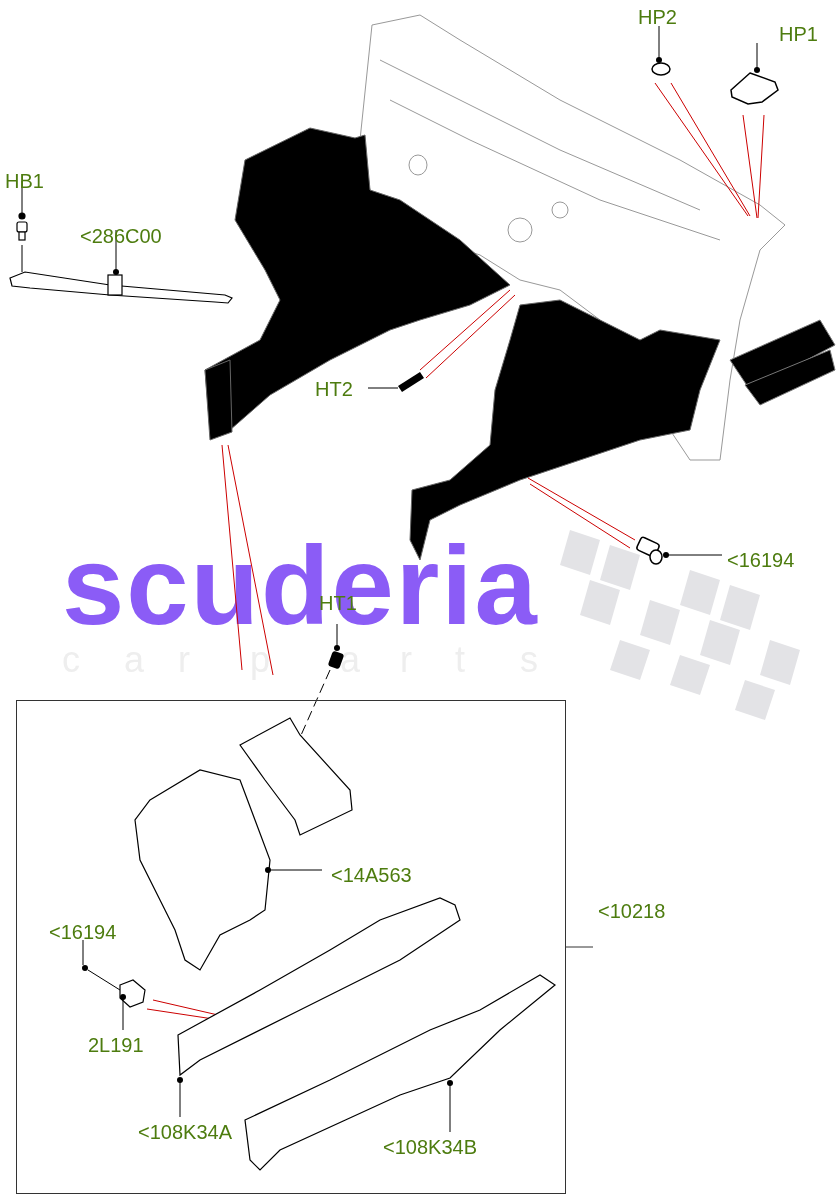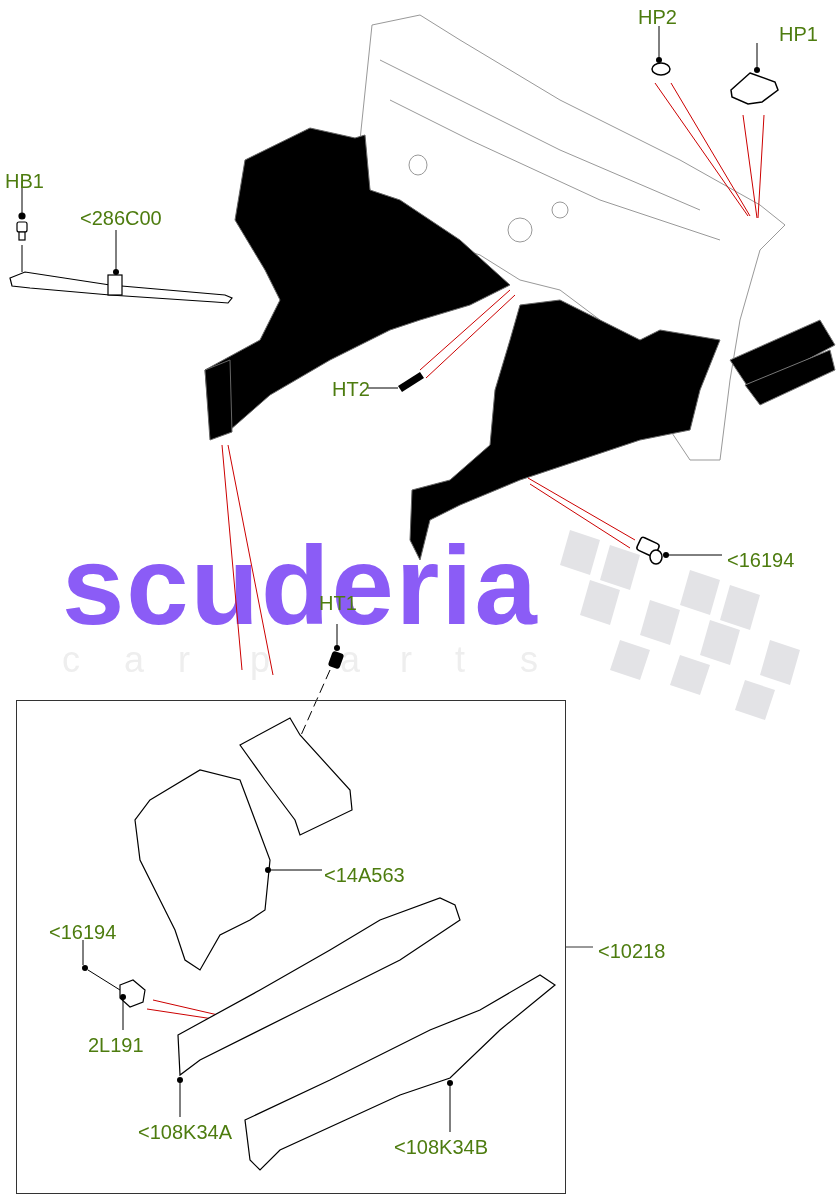--- a/index.html
+++ b/index.html
@@ -145,26 +145,26 @@
     <circle cx="85" cy="968" r="3" fill="#000"></circle>
     <line x1="88" y1="970" x2="120" y2="990" stroke="#000"></line>
     <path d="M120,985 L133,980 L145,990 L143,1002 L130,1007 L120,998 Z" fill="#fff" stroke="#000" stroke-width="1.2"></path>
     <line x1="123" y1="997" x2="123" y2="1030" stroke="#000"></line>
     <circle cx="123" cy="997" r="3" fill="#000"></circle>
 
     <line x1="566" y1="947" x2="593" y2="947" stroke="#333"></line>
   </svg>
 
   <div class="label" style="left:5px;top:172px">HB1</div>
-  <div class="label" style="left:80px;top:209px">&lt;286C00</div>
+  <div class="label" style="left:80px;top:227px">&lt;286C00</div>
   <div class="label" style="left:638px;top:8px">HP2</div>
   <div class="label" style="left:779px;top:25px">HP1</div>
-  <div class="label" style="left:332px;top:380px">HT2</div>
+  <div class="label" style="left:315px;top:380px">HT2</div>
   <div class="label" style="left:727px;top:551px">&lt;16194</div>
   <div class="label" style="left:319px;top:594px">HT1</div>
-  <div class="label" style="left:324px;top:866px">&lt;14A563</div>
+  <div class="label" style="left:331px;top:866px">&lt;14A563</div>
   <div class="label" style="left:49px;top:923px">&lt;16194</div>
-  <div class="label" style="left:598px;top:942px">&lt;10218</div>
+  <div class="label" style="left:598px;top:902px">&lt;10218</div>
   <div class="label" style="left:88px;top:1036px">2L191</div>
   <div class="label" style="left:138px;top:1123px">&lt;108K34A</div>
-  <div class="label" style="left:394px;top:1138px">&lt;108K34B</div>
+  <div class="label" style="left:383px;top:1138px">&lt;108K34B</div>
 
 </div>
 
 </body></html>

